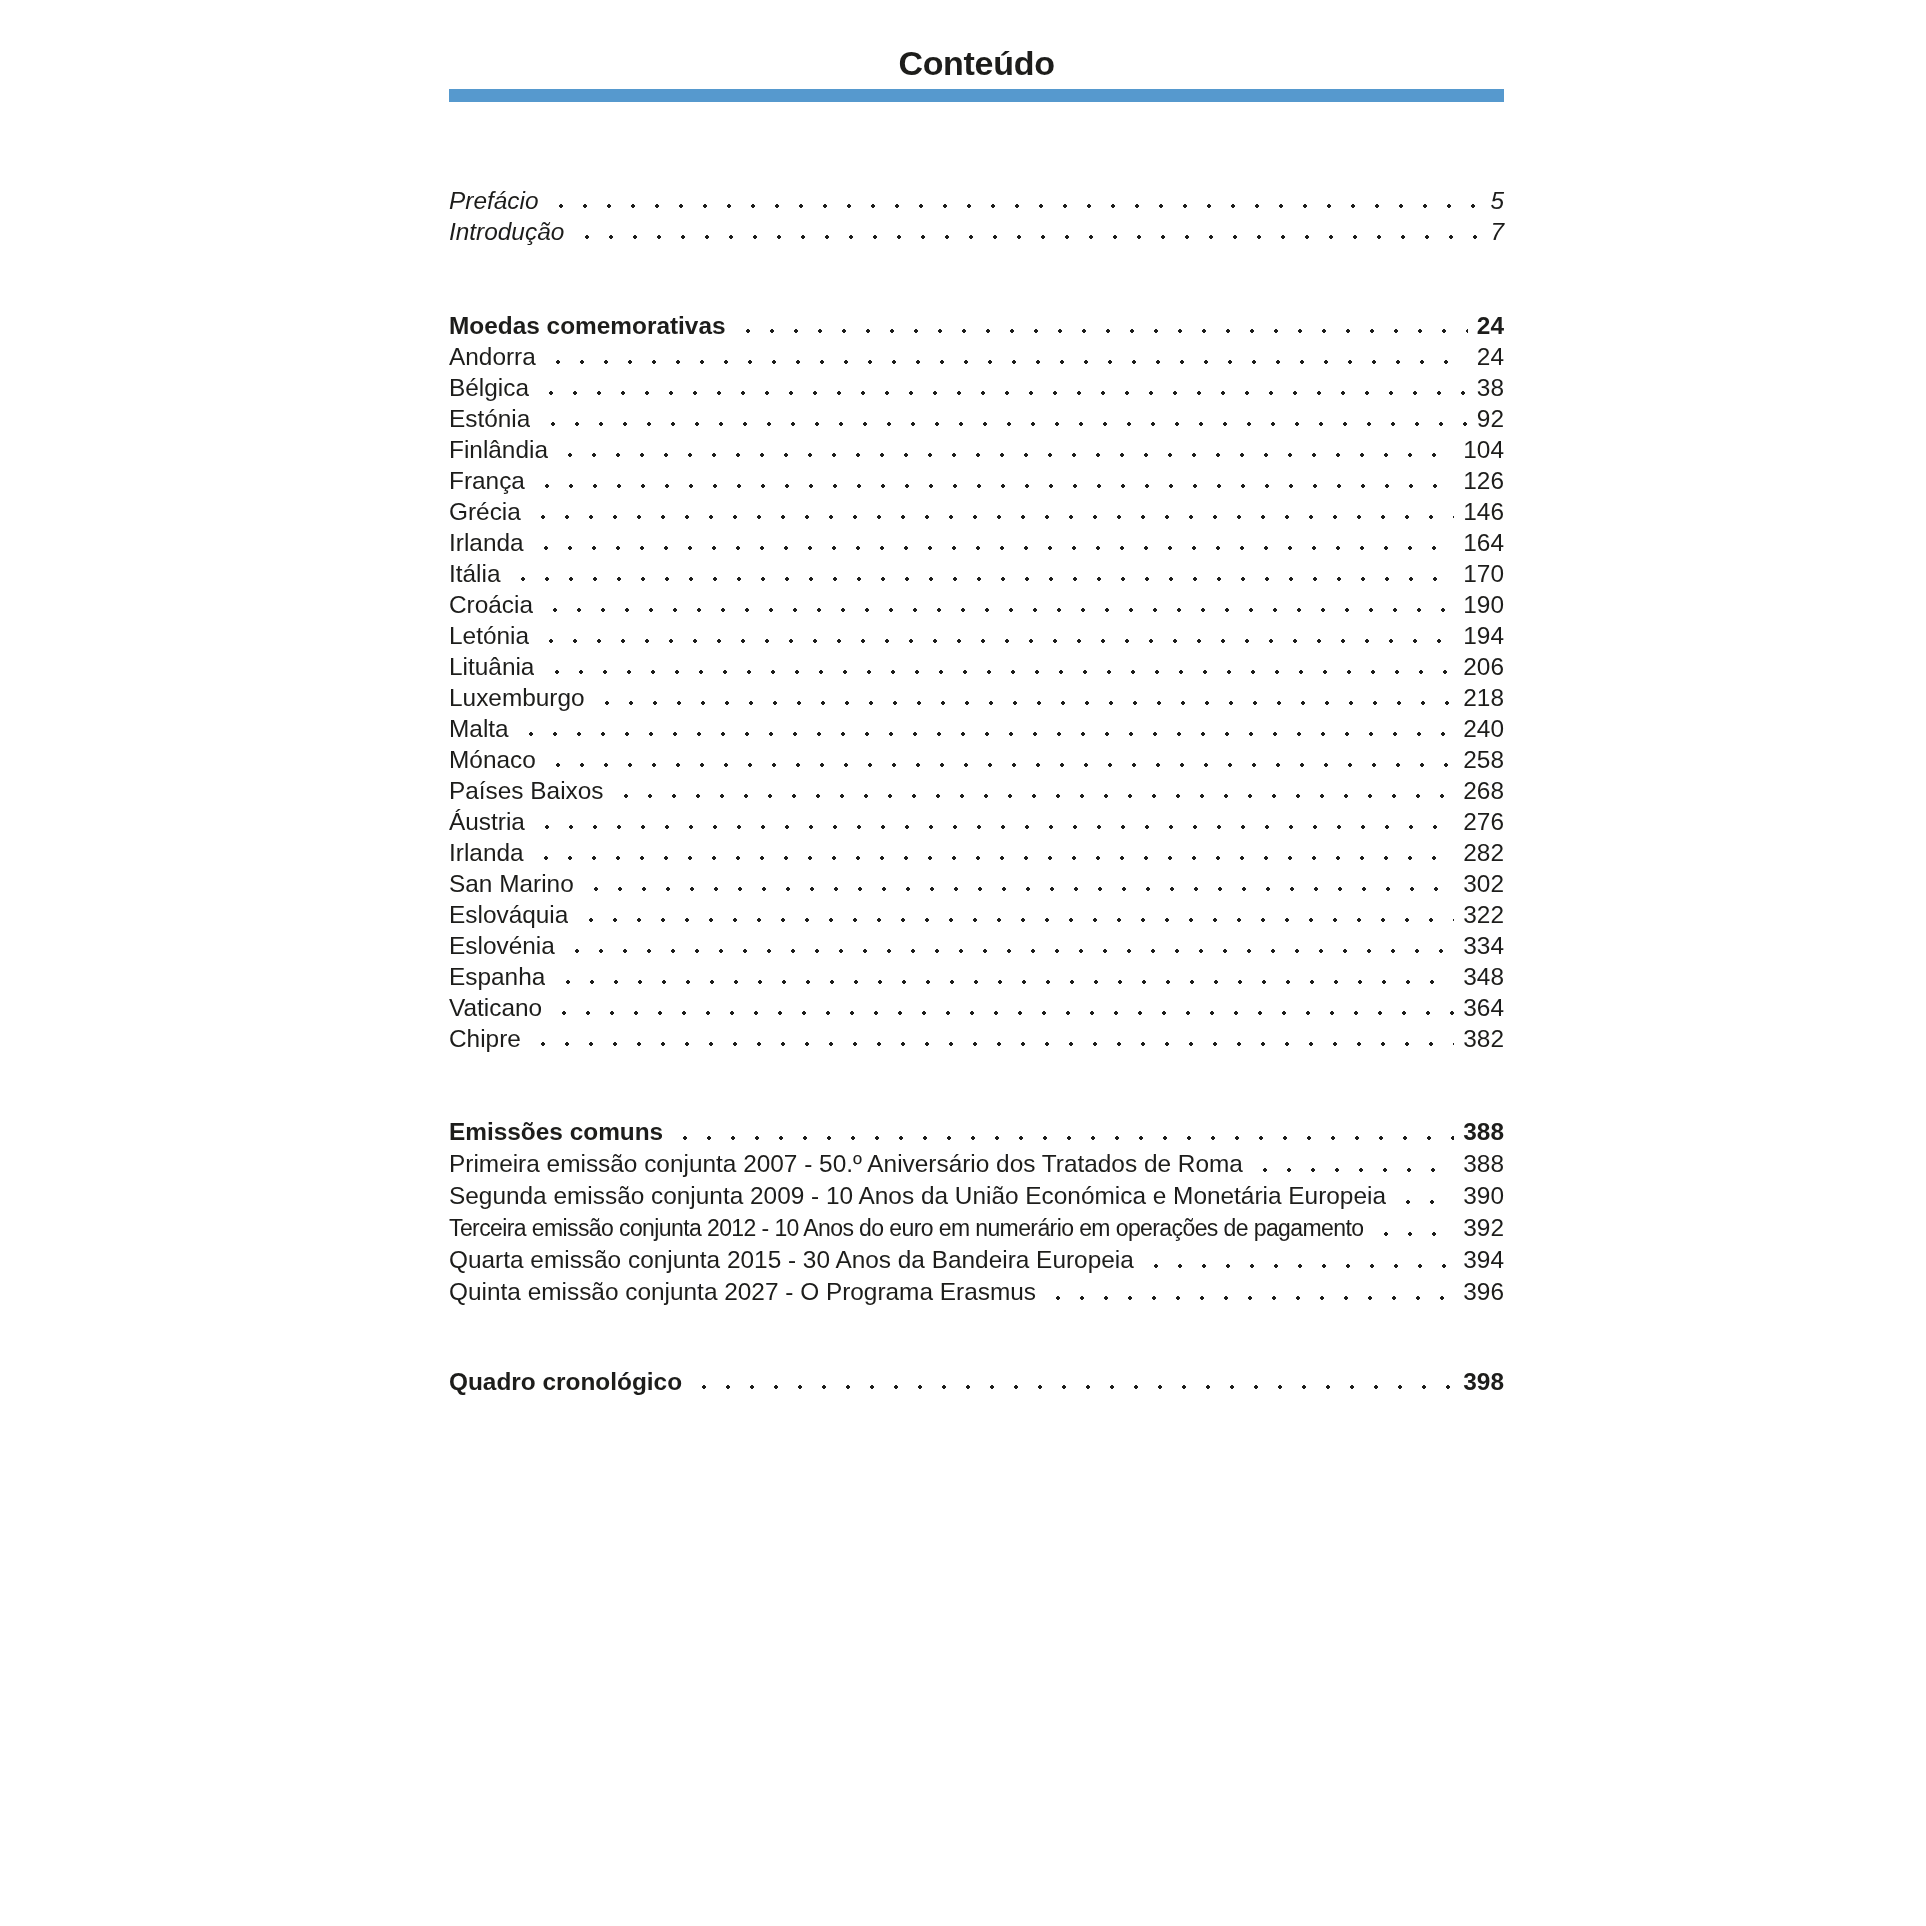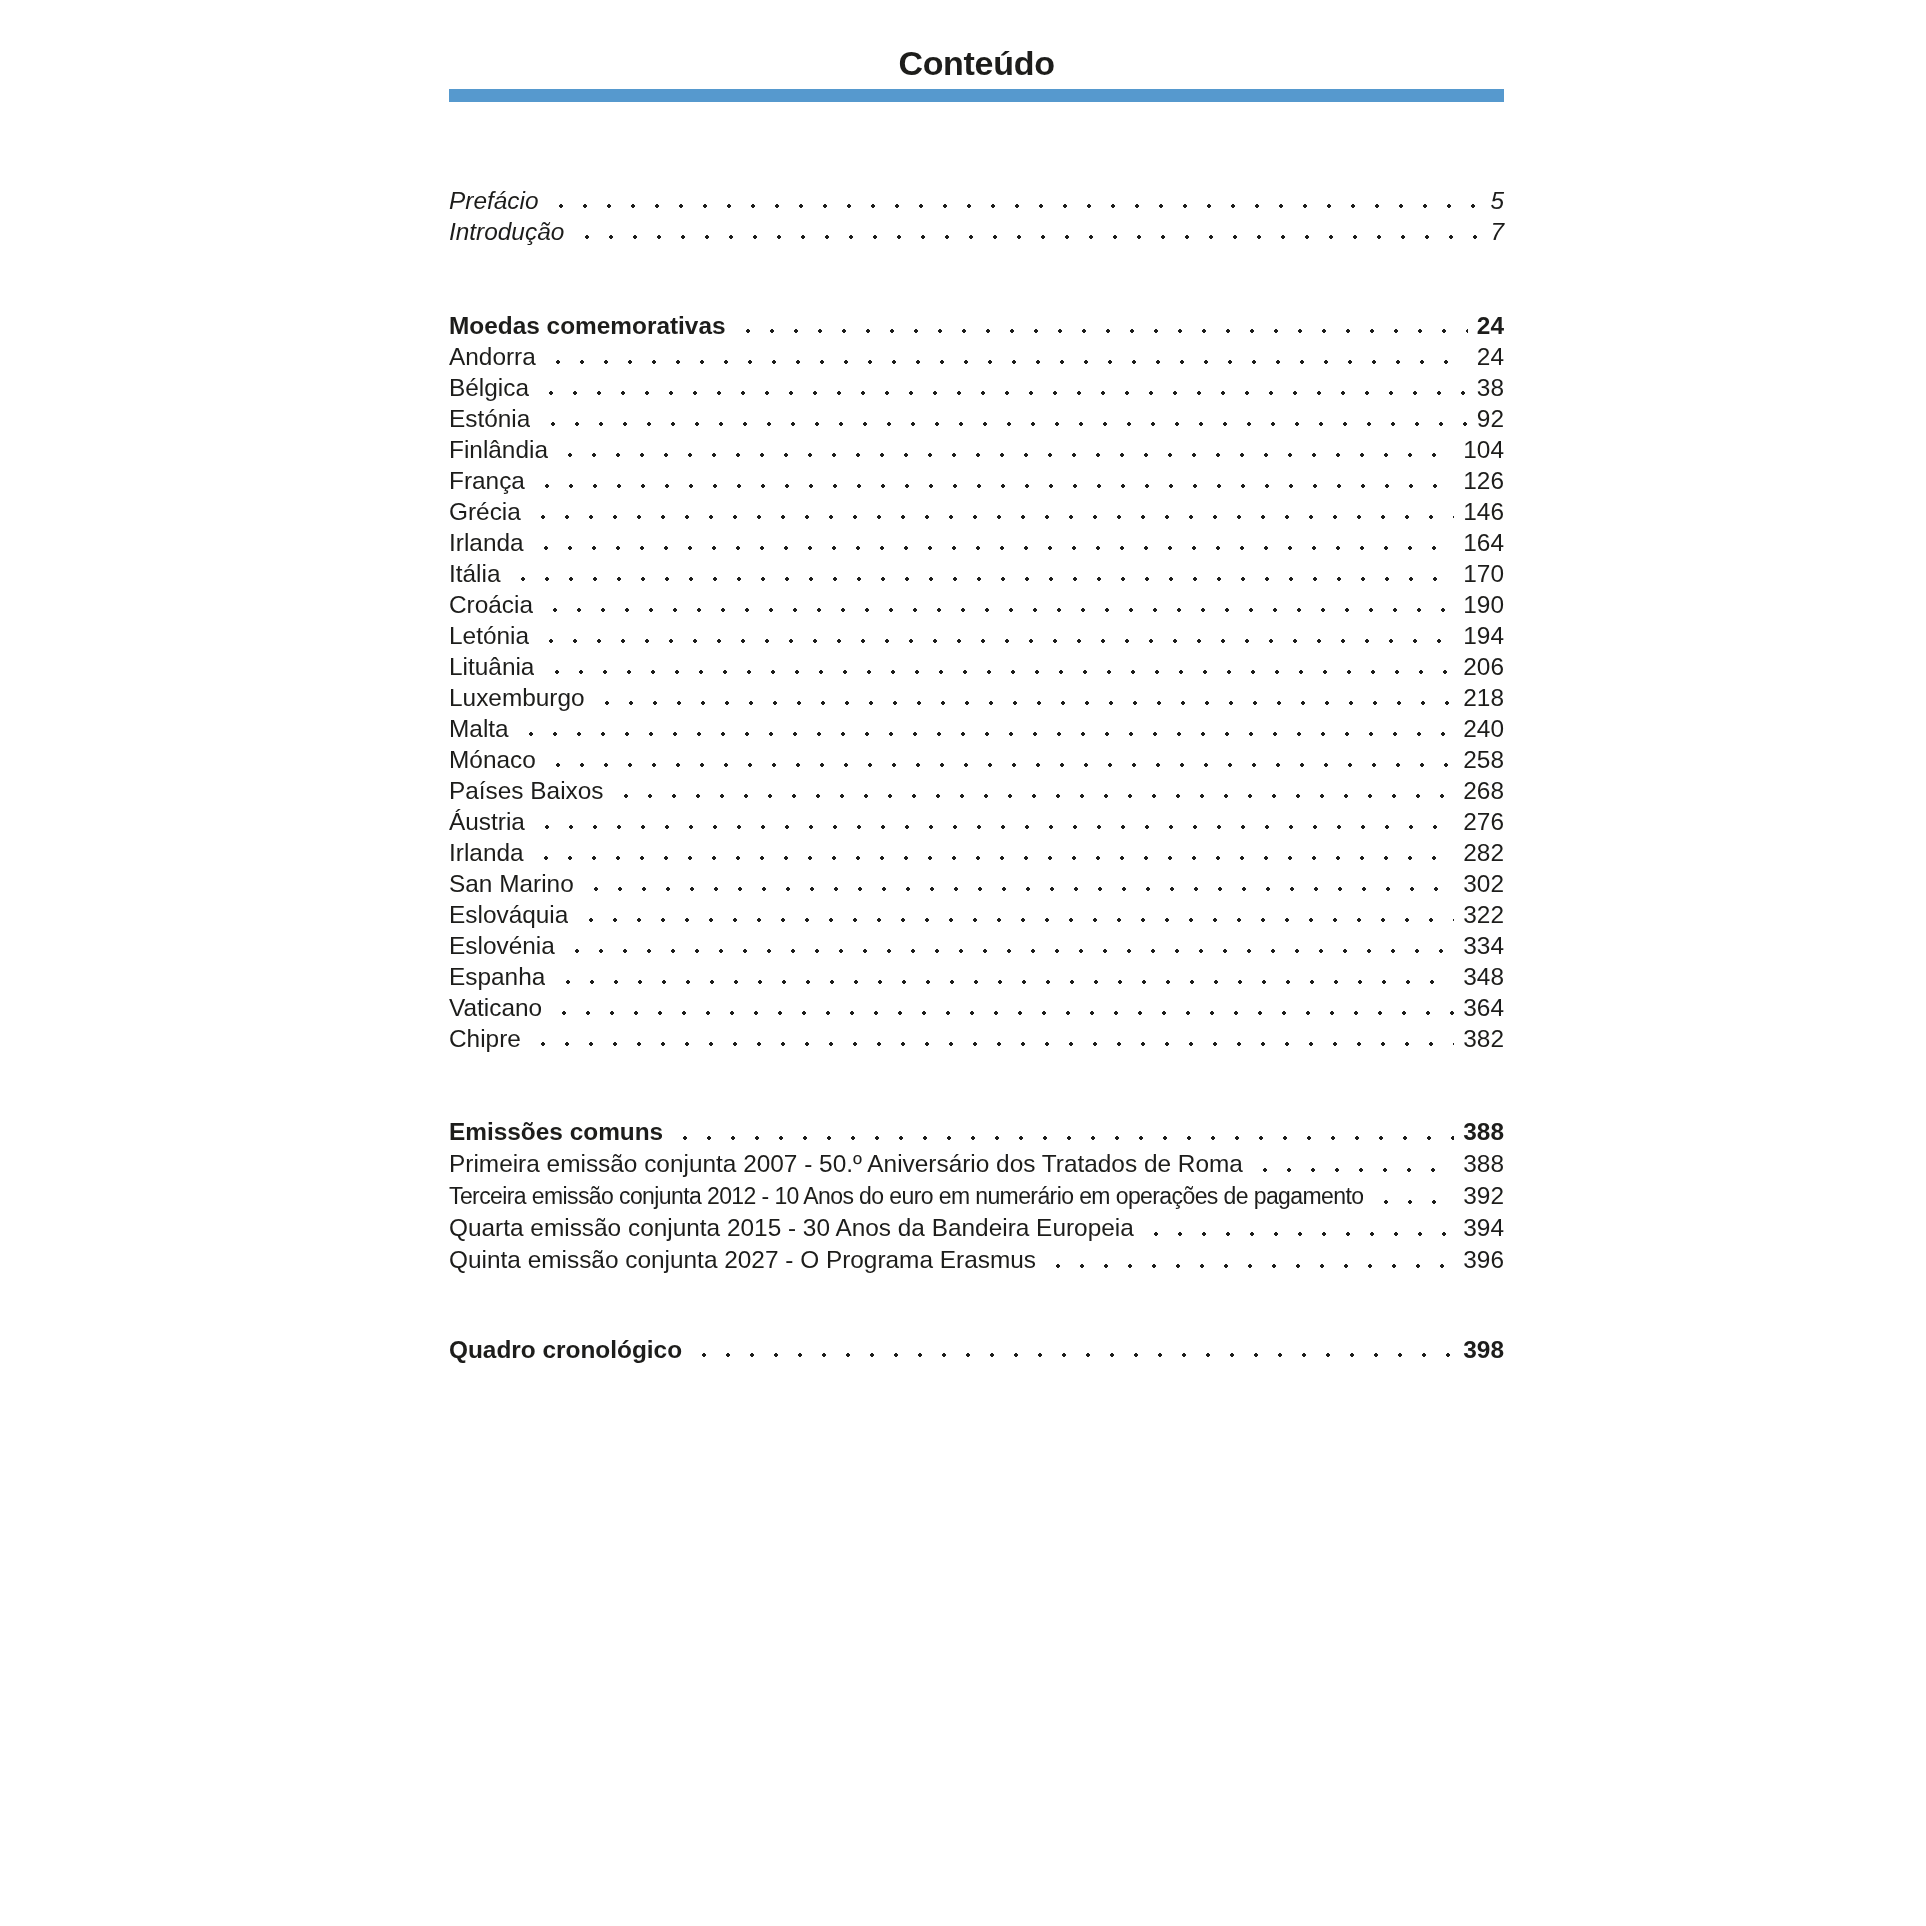--- a/index.html
+++ b/index.html
@@ -234,20 +234,25 @@
           <div class="row bold">
             <span class="label">Emissões comuns</span>
             <span class="leader"></span>
             <span class="pagenum">388</span>
           </div>
           <div class="row">
             <span class="label">Primeira emissão conjunta 2007 - 50.º Aniversário dos Tratados de Roma</span>
             <span class="leader"></span>
             <span class="pagenum">388</span>
           </div>
+          <div class="row">
+            <span class="label">Segunda emissão conjunta 2009 - 10 Anos da União Económica e Monetária Europeia</span>
+            <span class="leader"></span>
+            <span class="pagenum">390</span>
+          </div>
           <div class="row condensed">
             <span class="label">Terceira emissão conjunta 2012 - 10 Anos do euro em numerário em operações de pagamento</span>
             <span class="leader"></span>
             <span class="pagenum">392</span>
           </div>
           <div class="row">
             <span class="label">Quarta emissão conjunta 2015 - 30 Anos da Bandeira Europeia</span>
             <span class="leader"></span>
             <span class="pagenum">394</span>
           </div>

